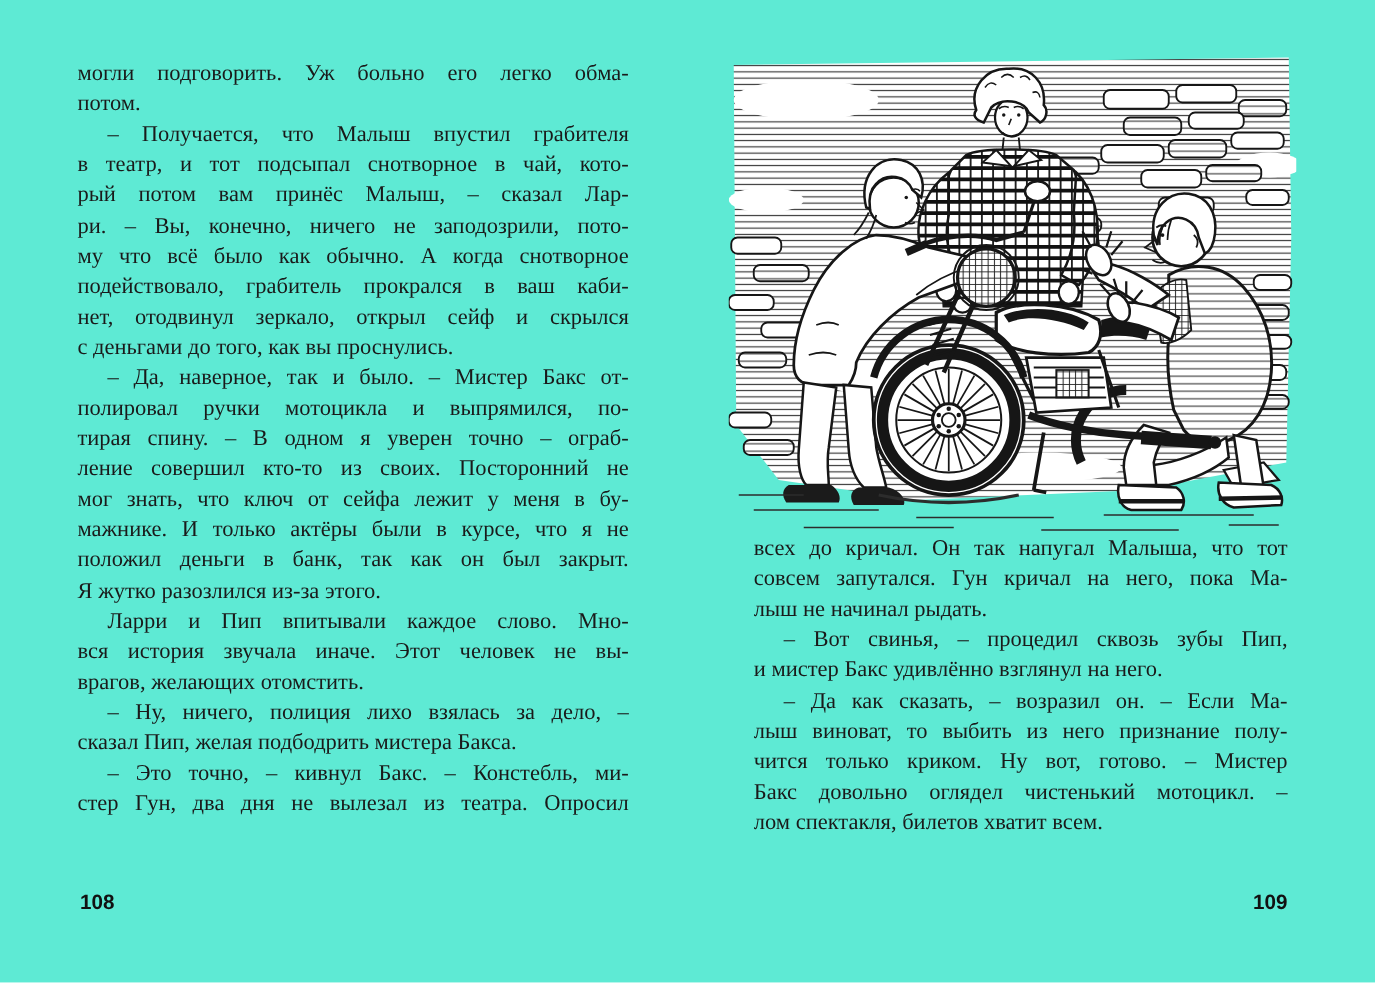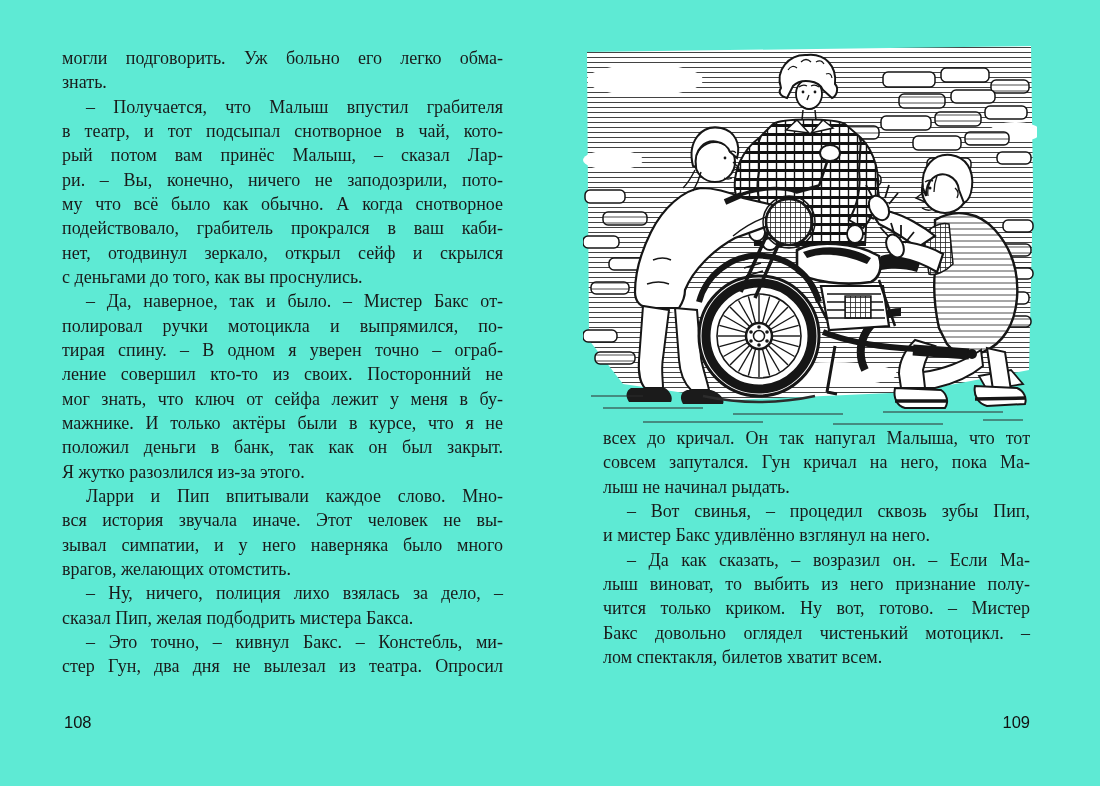--- a/index.html
+++ b/index.html
@@ -11,55 +11,54 @@
   #left-col  { left:62px;  top:46px;  width:441px; }
   #right-col { left:603px; top:426px; width:427px; }
   .line {
     text-align:justify; text-align-last:justify;
     white-space:nowrap; overflow:visible;
   }
   .line.end    { text-align-last:left; }
   .line.indent { text-indent:24px; }
   .pagenum {
     position:absolute; top:713px;
-    font-family:"Liberation Sans", sans-serif; font-weight:normal;
+    font-family:"Liberation Sans", sans-serif; font-weight:bold;
     font-size:16.5px; color:#111;
   }
   #pn-left  { left:64px; }
   #pn-right { left:603px; width:427px; text-align:right; }
   .illo { position:absolute; left:583px; top:40px; width:454px; height:390px; }
   svg .ln { stroke:#161616; fill:none; }
 </style>
 </head>
 <body>
 
 <div class="spread">
 
   <div id="left-col" class="textcol">
       <div class="line">могли подговорить. Уж больно его легко обма-</div>
-      <div class="line end">знать.</div>
+      <div class="line end">потом.</div>
       <div class="line indent">– Получается, что Малыш впустил грабителя</div>
       <div class="line">в театр, и тот подсыпал снотворное в чай, кото-</div>
       <div class="line">рый потом вам принёс Малыш, – сказал Лар-</div>
       <div class="line">ри. – Вы, конечно, ничего не заподозрили, пото-</div>
       <div class="line">му что всё было как обычно. А когда снотворное</div>
       <div class="line">подействовало, грабитель прокрался в ваш каби-</div>
       <div class="line">нет, отодвинул зеркало, открыл сейф и скрылся</div>
       <div class="line end">с деньгами до того, как вы проснулись.</div>
       <div class="line indent">– Да, наверное, так и было. – Мистер Бакс от-</div>
       <div class="line">полировал ручки мотоцикла и выпрямился, по-</div>
       <div class="line">тирая спину. – В одном я уверен точно – ограб-</div>
       <div class="line">ление совершил кто-то из своих. Посторонний не</div>
       <div class="line">мог знать, что ключ от сейфа лежит у меня в бу-</div>
       <div class="line">мажнике. И только актёры были в курсе, что я не</div>
       <div class="line">положил деньги в банк, так как он был закрыт.</div>
       <div class="line end">Я жутко разозлился из-за этого.</div>
       <div class="line indent">Ларри и Пип впитывали каждое слово. Мно-</div>
       <div class="line">вся история звучала иначе. Этот человек не вы-</div>
-      <div class="line">зывал симпатии, и у него наверняка было много</div>
       <div class="line end">врагов, желающих отомстить.</div>
       <div class="line indent">– Ну, ничего, полиция лихо взялась за дело, –</div>
       <div class="line end">сказал Пип, желая подбодрить мистера Бакса.</div>
       <div class="line indent">– Это точно, – кивнул Бакс. – Констебль, ми-</div>
       <div class="line">стер Гун, два дня не вылезал из театра. Опросил</div>
     </div>
 
   <div id="right-col" class="textcol">
       <div class="line">всех до кричал. Он так напугал Малыша, что тот</div>
       <div class="line">совсем запутался. Гун кричал на него, пока Ма-</div>

